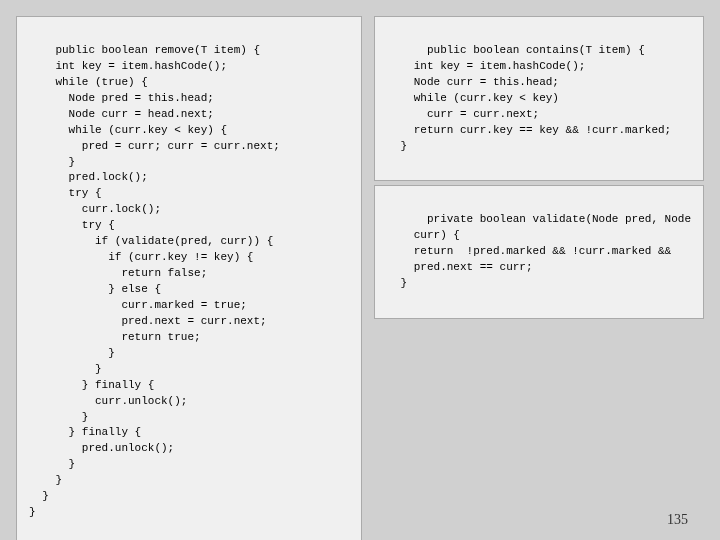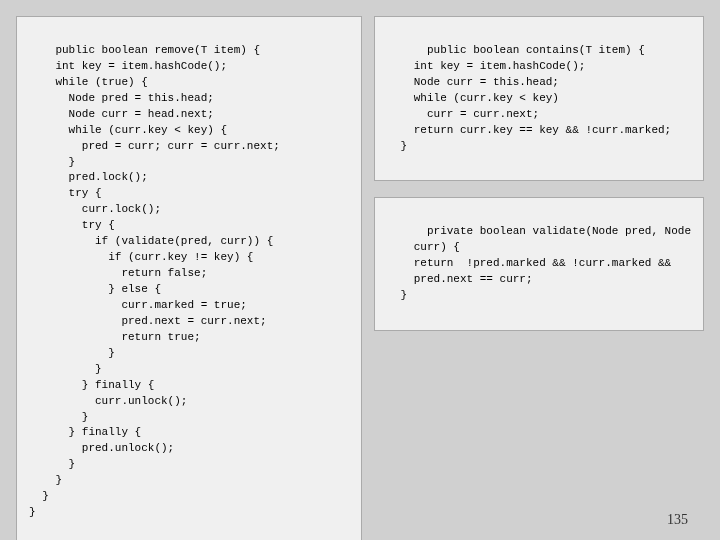--- a/index.html
+++ b/index.html
@@ -33,21 +33,21 @@
       color: #000;
       white-space: pre;
     }
     .left-box {
       flex: 1;
       min-width: 320px;
     }
     .right-column {
       display: flex;
       flex-direction: column;
-      gap: 16px;
+      gap: 4px;
       flex: 0 0 320px;
       justify-content: space-between;
     }
     .page-footer {
       position: absolute;
       bottom: 12px;
       right: 32px;
       font-family: Liberation Serif, serif;
       font-size: 14px;
       color: #333;

